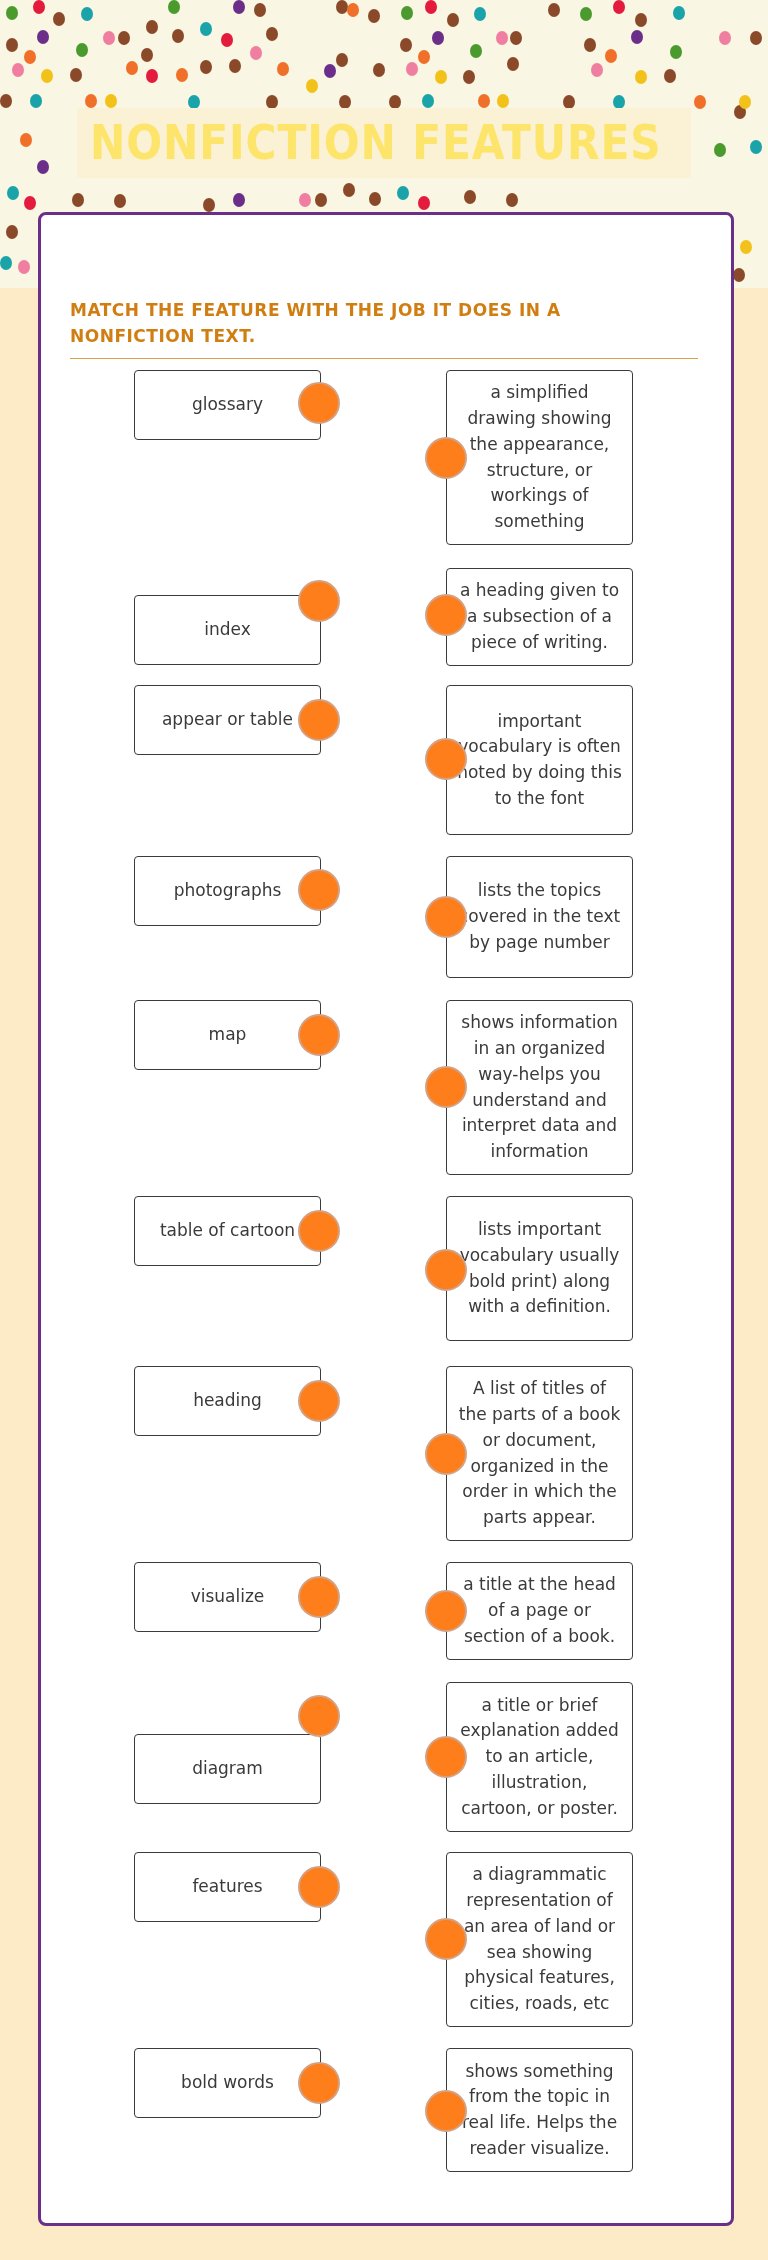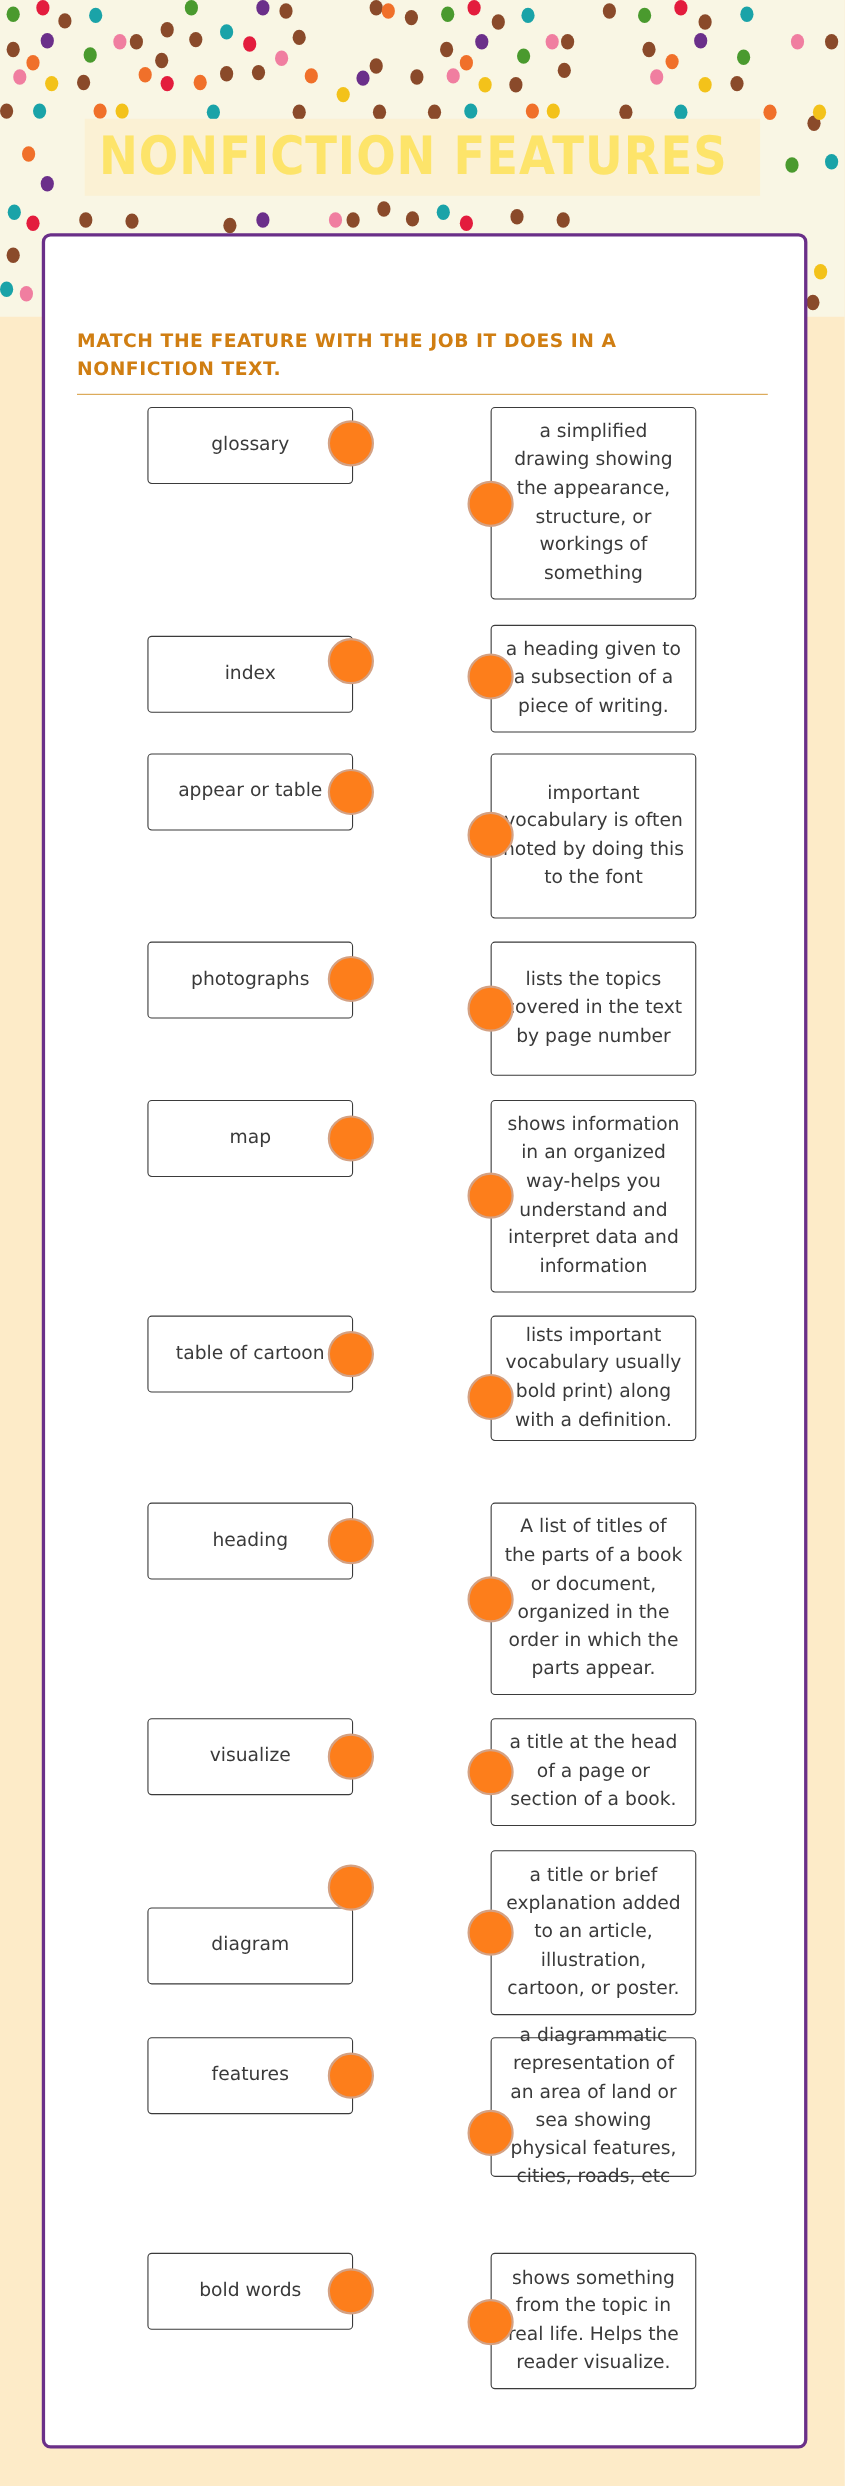--- a/index.html
+++ b/index.html
@@ -169,21 +169,21 @@
 
 <div class="box left" style="top:370px">
     <span class="txt">glossary</span>
   </div>
 <div class="knob" style="left:298px;top:382px"></div>
 <div class="box right" style="top:370px;height:175px">
     <span class="txt">a simplified drawing showing the appearance, structure, or workings of something</span>
   </div>
 <div class="knob" style="left:425px;top:437px"></div>
 
-<div class="box left" style="top:578px">
+<div class="box left" style="top:595px">
     <span class="txt">index</span>
   </div>
 <div class="knob" style="left:298px;top:580px"></div>
 <div class="box right" style="top:568px;height:98px">
     <span class="txt">a heading given to a subsection of a piece of writing.</span>
   </div>
 <div class="knob" style="left:425px;top:594px"></div>
 
 <div class="box left" style="top:685px">
     <span class="txt">appear or table</span>
@@ -209,21 +209,21 @@
 <div class="knob" style="left:298px;top:1014px"></div>
 <div class="box right" style="top:1000px;height:175px">
     <span class="txt">shows information in an organized way-helps you understand and interpret data and information</span>
   </div>
 <div class="knob" style="left:425px;top:1066px"></div>
 
 <div class="box left" style="top:1196px">
     <span class="txt">table of cartoon</span>
   </div>
 <div class="knob" style="left:298px;top:1210px"></div>
-<div class="box right" style="top:1196px;height:114px">
+<div class="box right" style="top:1196px;height:145px">
     <span class="txt">lists important vocabulary usually bold print) along with a definition.</span>
   </div>
 <div class="knob" style="left:425px;top:1249px"></div>
 
 <div class="box left" style="top:1366px">
     <span class="txt">heading</span>
   </div>
 <div class="knob" style="left:298px;top:1380px"></div>
 <div class="box right" style="top:1366px;height:175px">
     <span class="txt">A list of titles of the parts of a book or document, organized in the order in which the parts appear.</span>
@@ -245,21 +245,21 @@
 <div class="knob" style="left:298px;top:1695px"></div>
 <div class="box right" style="top:1682px;height:150px">
     <span class="txt">a title or brief explanation added to an article, illustration, cartoon, or poster.</span>
   </div>
 <div class="knob" style="left:425px;top:1736px"></div>
 
 <div class="box left" style="top:1852px">
     <span class="txt">features</span>
   </div>
 <div class="knob" style="left:298px;top:1866px"></div>
-<div class="box right" style="top:1852px;height:127px">
+<div class="box right" style="top:1852px;height:175px">
     <span class="txt">a diagrammatic representation of an area of land or sea showing physical features, cities, roads, etc</span>
   </div>
 <div class="knob" style="left:425px;top:1918px"></div>
 
 <div class="box left" style="top:2048px">
     <span class="txt">bold words</span>
   </div>
 <div class="knob" style="left:298px;top:2062px"></div>
 <div class="box right" style="top:2048px;height:124px">
     <span class="txt">shows something from the topic in real life. Helps the reader visualize.</span>

